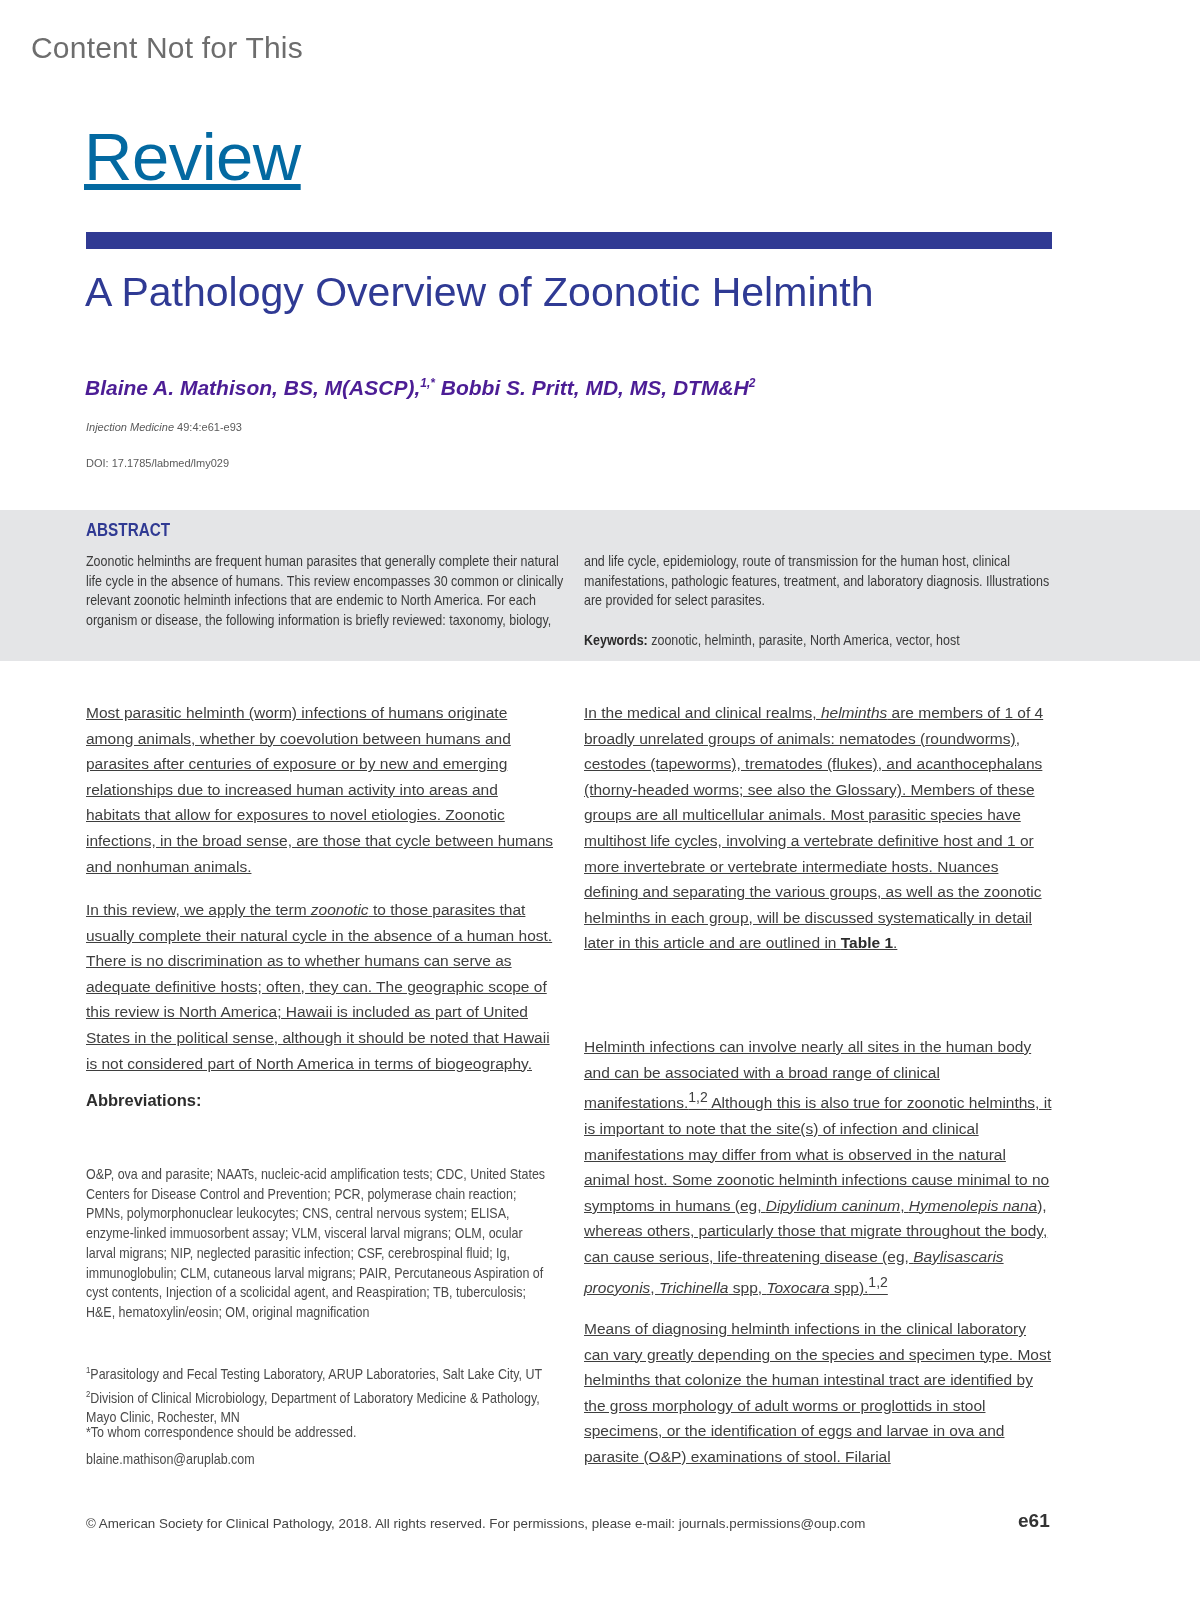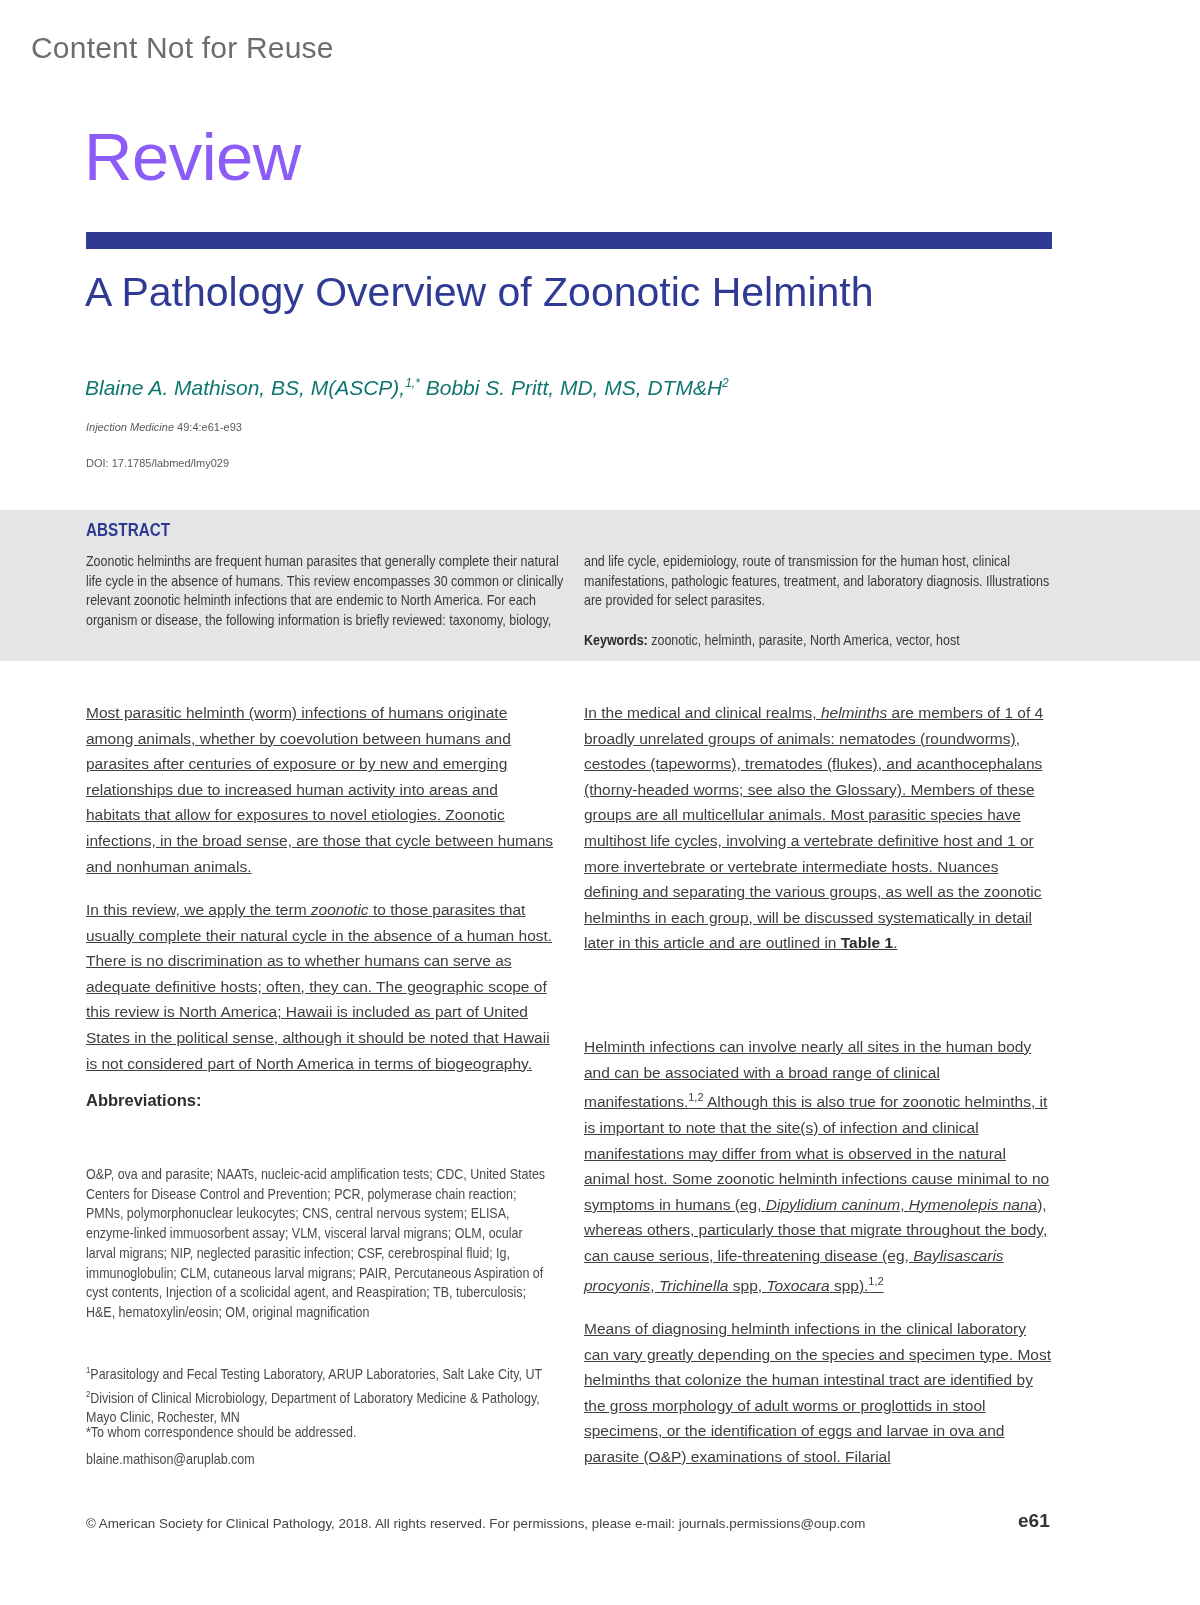--- a/index.html
+++ b/index.html
@@ -1,52 +1,52 @@
 <!DOCTYPE html>
 <html><head>
 <meta charset="utf-8">
 <style>
   html, body { margin: 0; padding: 0; background: #ffffff; }
   body { width: 1200px; height: 1605px; position: relative; overflow: hidden; color: #3a3a3a; font-family: "Liberation Sans", sans-serif; }
   .abs { position: absolute; }
   .watermark { left: 31px; top: 31px; font-size: 30px; color: #6d6d6d; letter-spacing: 0.2px; }
-  .section-label { left: 84px; top: 118px; font-size: 67px; color: #8b5cf6; letter-spacing: -0.5px; }
+  .section-label { left: 84px; top: 118px; font-size: 67px; color: #0369a1; letter-spacing: -0.5px; text-decoration: underline; }
   .rule { left: 86px; top: 232px; width: 966px; height: 17px; background: #303a93; }
   .title { left: 85px; top: 270px; font-size: 41px; line-height: 45px; color: #2f3a94; width: 1000px; }
-  .authors { left: 85px; top: 376px; font-size: 21px; font-style: italic; color: #0f766e; }
+  .authors { left: 85px; top: 376px; font-size: 21px; font-style: italic; color: #4c1d95; font-weight: bold; }
   .authors sup { font-size: 12px; }
   .journal { left: 86px; top: 421px; font-size: 11px; color: #5a5a5a; }
   .journal i { font-style: italic; }
   .doi { left: 86px; top: 457px; font-size: 11px; color: #5a5a5a; }
   .abstract-box { left: 0; top: 510px; width: 1200px; height: 151px; background: #e4e5e7; }
   .abstract-head { left: 86px; top: 520px; font-size: 18px; font-weight: bold; color: #303a93; transform: scaleX(0.85); transform-origin: left; }
   .abs-col { font-size: 14.5px; line-height: 19.6px; color: #3b3b3b; transform: scaleX(0.86); transform-origin: left top; }
   .abs-col1 { left: 86px; top: 552px; width: 565px; }
   .abs-col2 { left: 584px; top: 552px; width: 545px; }
   .keywords { left: 584px; top: 632px; font-size: 14.5px; color: #3b3b3b; transform: scaleX(0.86); transform-origin: left top; white-space: nowrap; }
   .keywords b { color: #2a2a2a; }
   .body-col { font-size: 15.5px; line-height: 25.6px; color: #3e3e3e; width: 470px; text-decoration: underline; }
   .bc1 { left: 86px; }
   .bc2 { left: 584px; width: 470px; }
   .body-col i { font-style: italic; }
   .body-col b { font-weight: bold; color: #2b2b2b; }
-  .body-col sup { font-size: 11px; }
+  .body-col sup { font-size: 14px; }
   .abbr-head { left: 86px; top: 1091px; font-size: 16.5px; font-weight: bold; color: #2d2d2d; }
   .abbr-text { left: 86px; top: 1165px; width: 540px; font-size: 14.5px; line-height: 19.7px; color: #4a4a4a; transform: scaleX(0.86); transform-origin: left top; }
   .affil { left: 86px; top: 1361px; width: 540px; font-size: 14.5px; line-height: 19.7px; color: #4a4a4a; transform: scaleX(0.86); transform-origin: left top; }
   .affil sup { font-size: 9px; }
   .corr { left: 86px; top: 1424px; font-size: 14.5px; color: #4a4a4a; transform: scaleX(0.86); transform-origin: left top; white-space: nowrap; }
   .email { left: 86px; top: 1451px; font-size: 14.5px; color: #4a4a4a; transform: scaleX(0.86); transform-origin: left top; white-space: nowrap; }
   .footer { left: 86px; top: 1516px; font-size: 13.5px; color: #444; white-space: nowrap; transform: scaleX(0.99); transform-origin: left top; }
   .page-num { left: 1018px; top: 1510px; font-size: 19px; color: #333; font-weight: bold; }
 </style>
 </head>
 <body>
 
-<div class="abs watermark">Content Not for Reuse</div>
+<div class="abs watermark">Content Not for This</div>
 <div class="abs section-label">Review</div>
 <div class="abs rule"></div>
 
 <div class="abs title">
   <div>A Pathology Overview of Zoonotic Helminth</div>
 </div>
 
 <div class="abs authors"><span>Blaine A. Mathison, BS, M(ASCP),</span><sup>1,*</sup><span> Bobbi S. Pritt, MD, MS, DTM&amp;H</span><sup>2</sup></div>
 
 <div class="abs journal"><i>Injection Medicine</i><span> 49:4:e61-e93</span></div>

